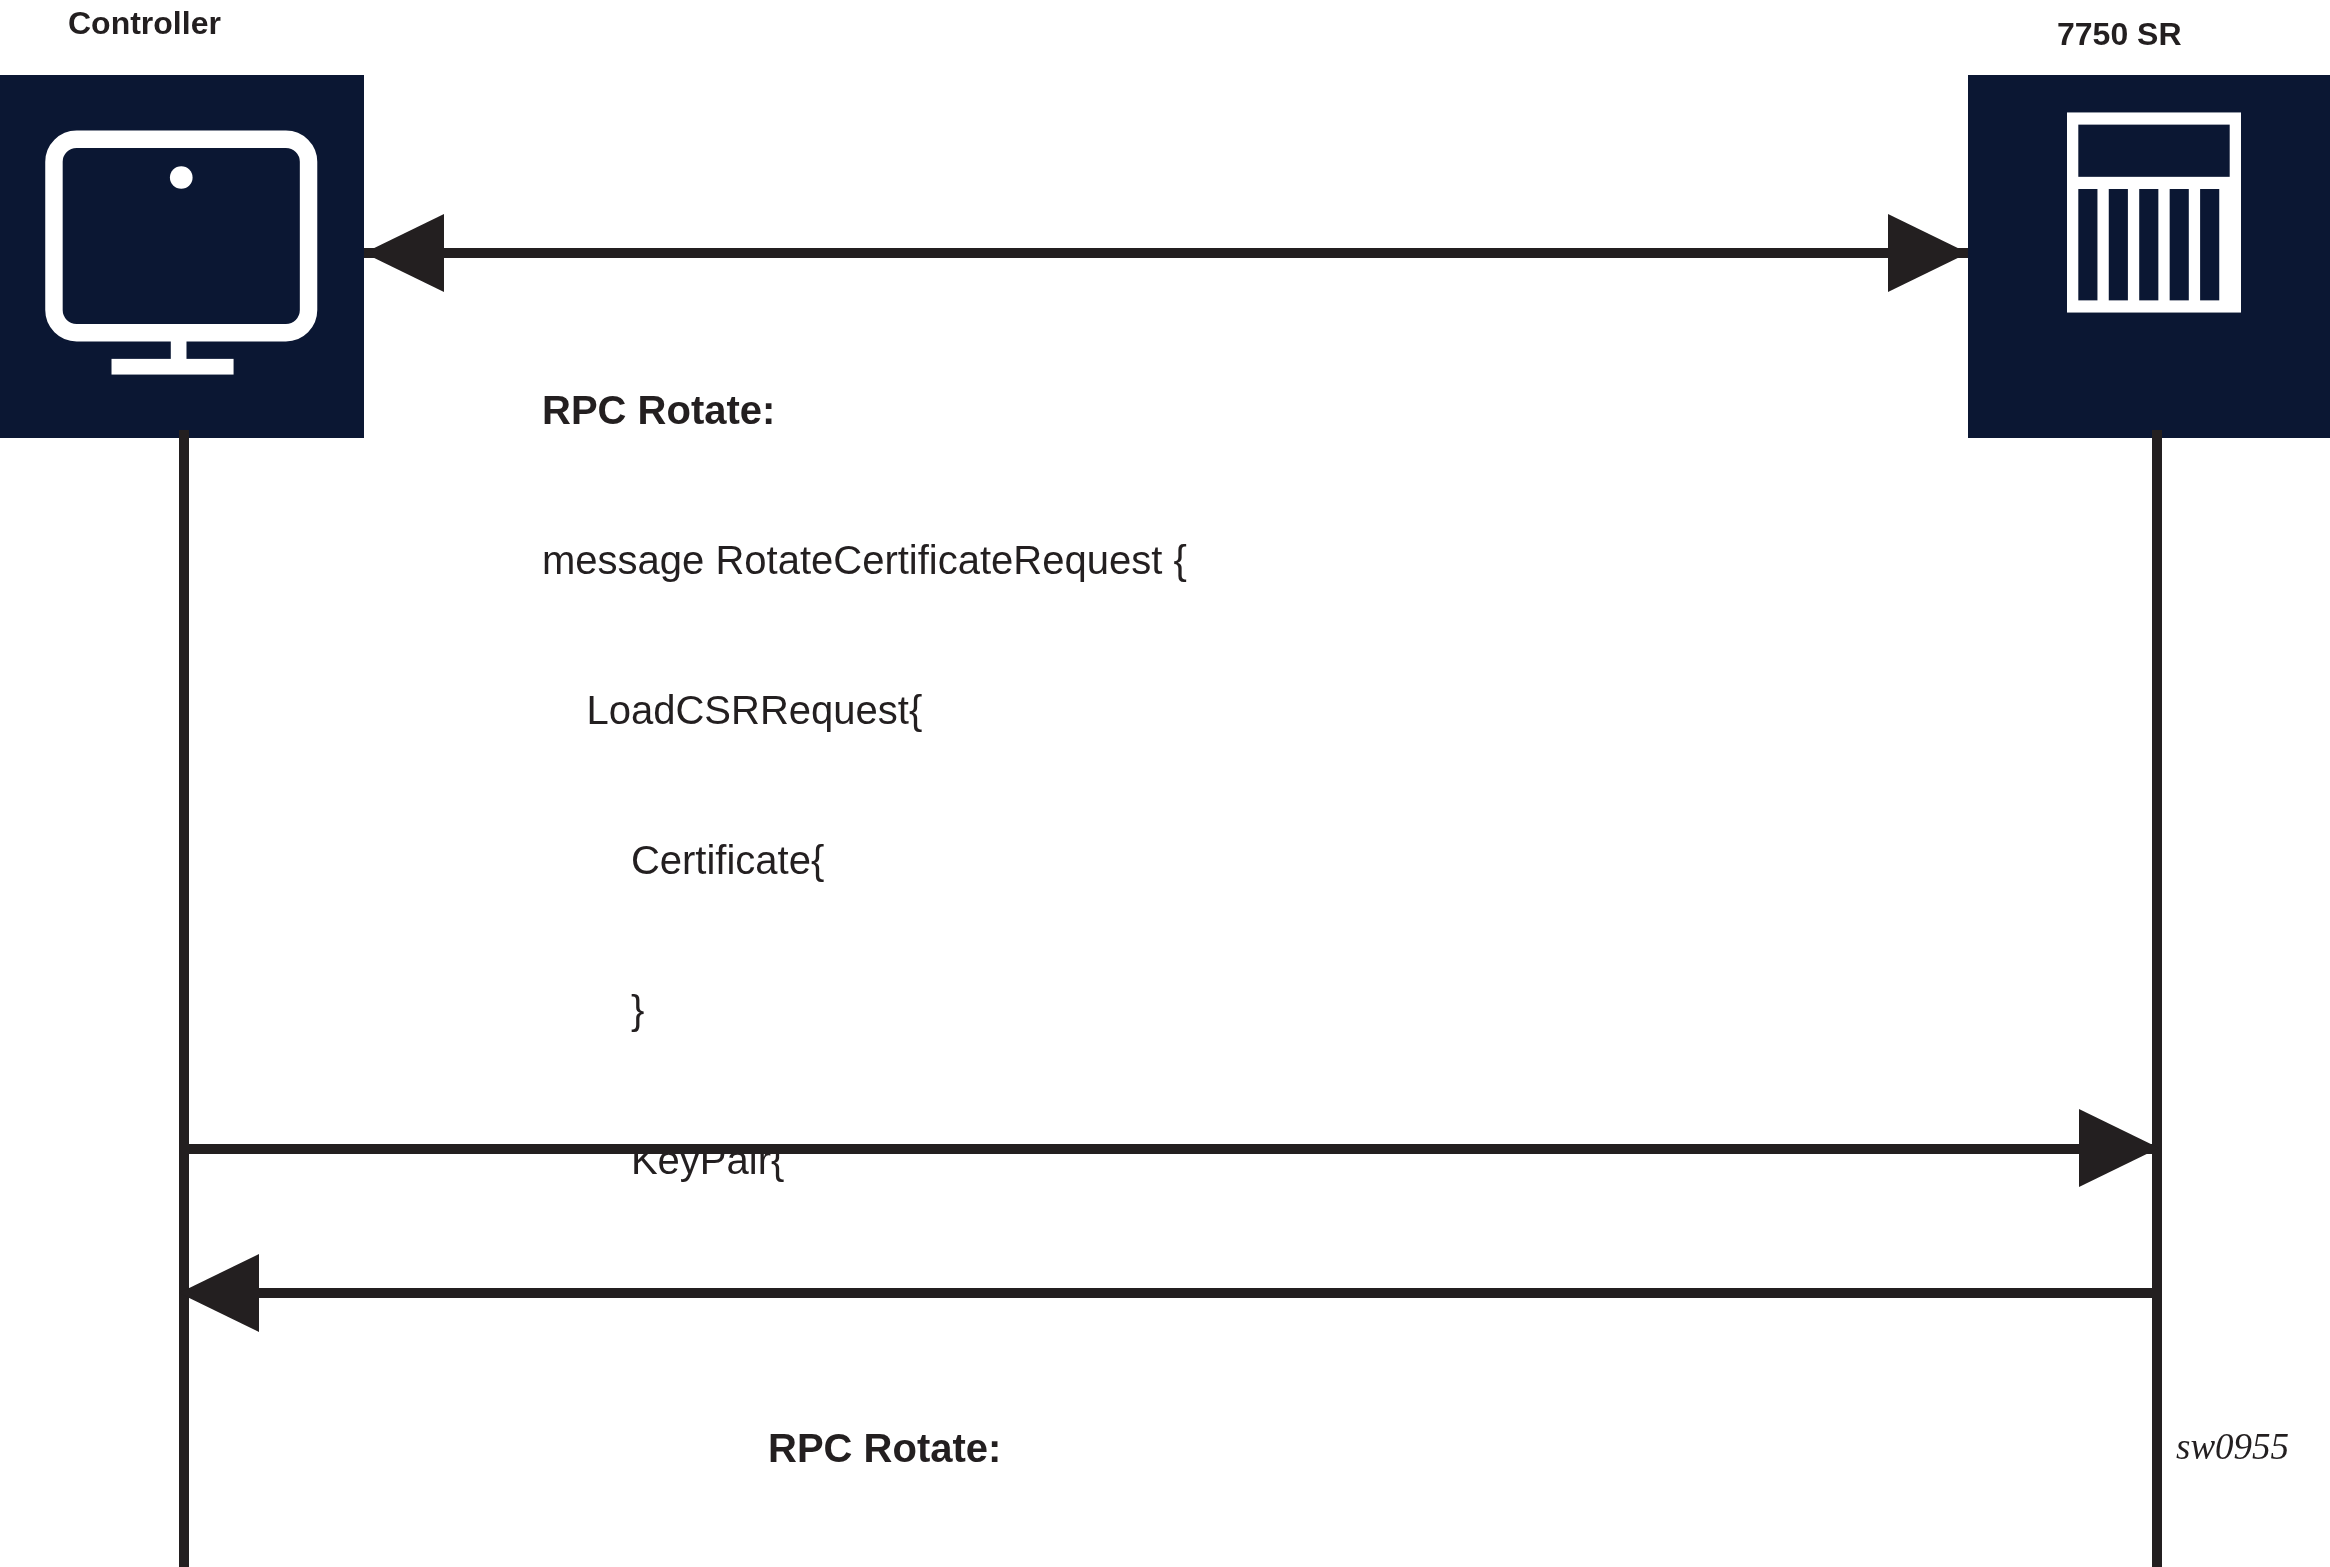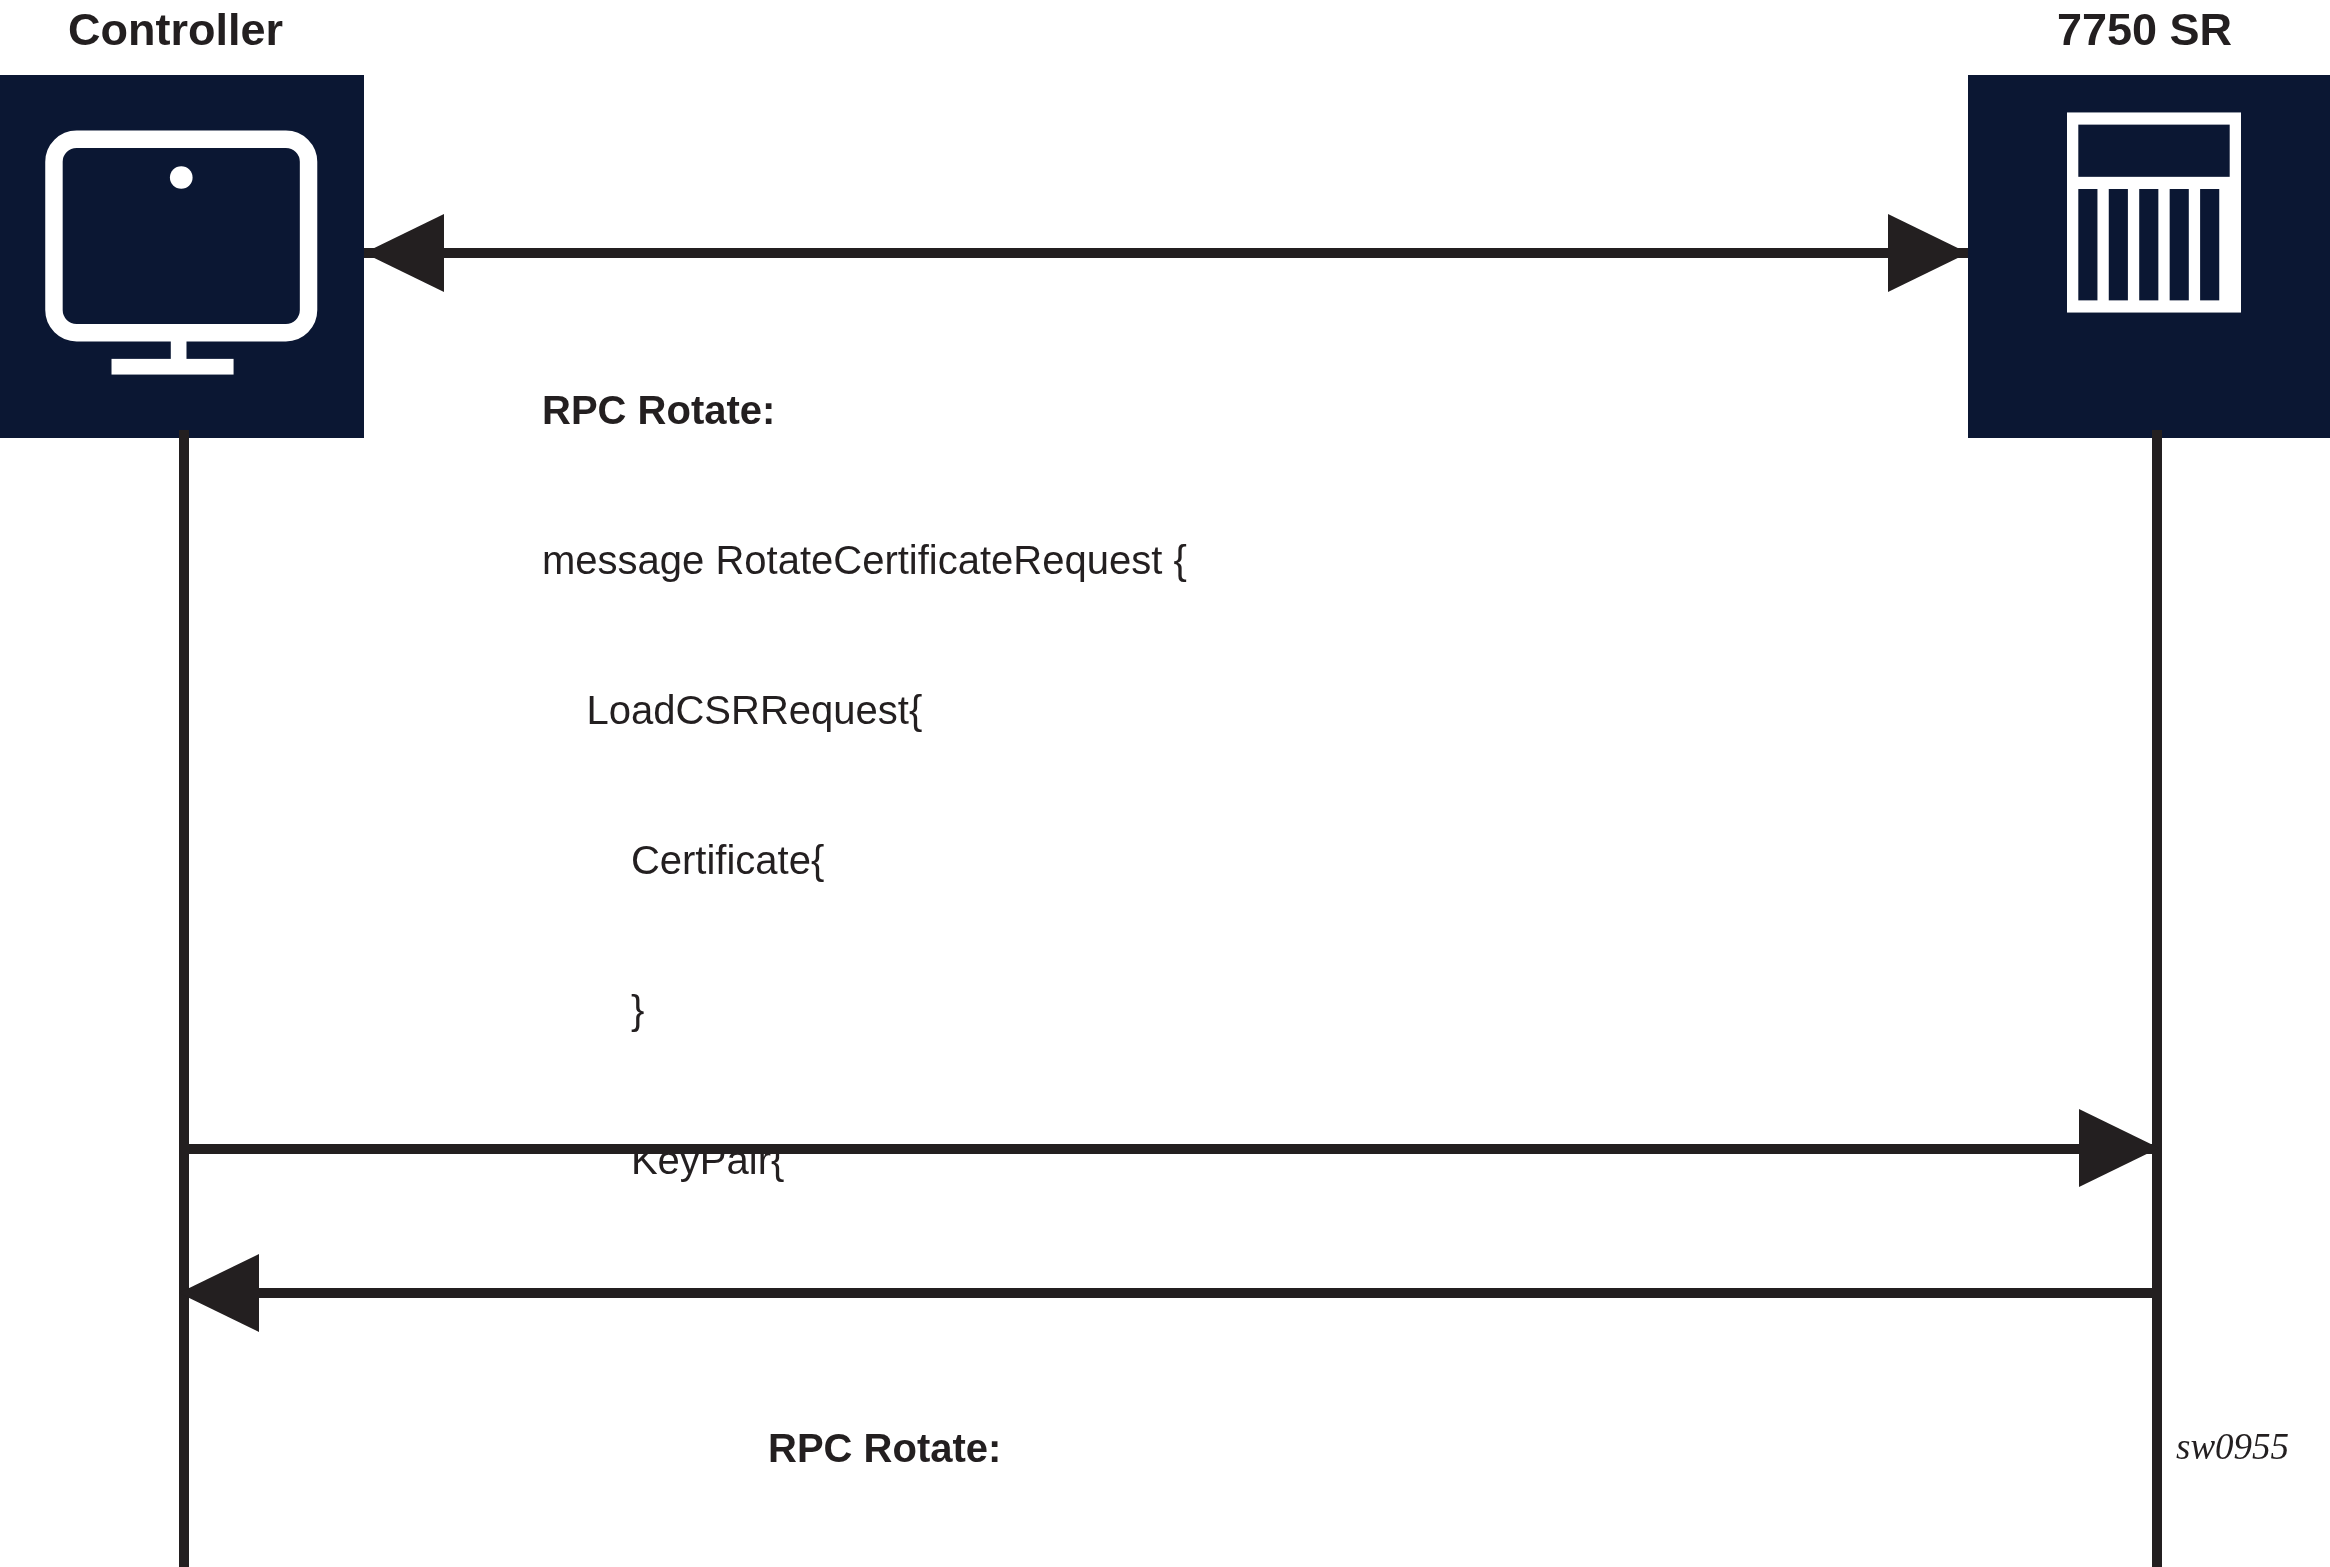--- a/index.html
+++ b/index.html
@@ -16,27 +16,27 @@
     height: 1567px;
     background: #ffffff;
     overflow: hidden;
   }
 
   
   .endpoint-label {
     position: absolute;
     font-family: "Liberation Sans", sans-serif;
     font-weight: bold;
-    font-size: 45px;
+    font-size: 32px;
     color: #231f20;
     line-height: 1;
     white-space: nowrap;
   }
   #controller-label { left: 68px; top: 7px; }
-  #router-label { left: 2057px; top: 7px; text-align: right; }
+  #router-label { left: 2057px; top: 18px; text-align: right; }
 
   
   .endpoint-box {
     position: absolute;
     background: #0b1733;
   }
   #controller-box {
     left: 0px;
     top: 75px;
     width: 364px;

